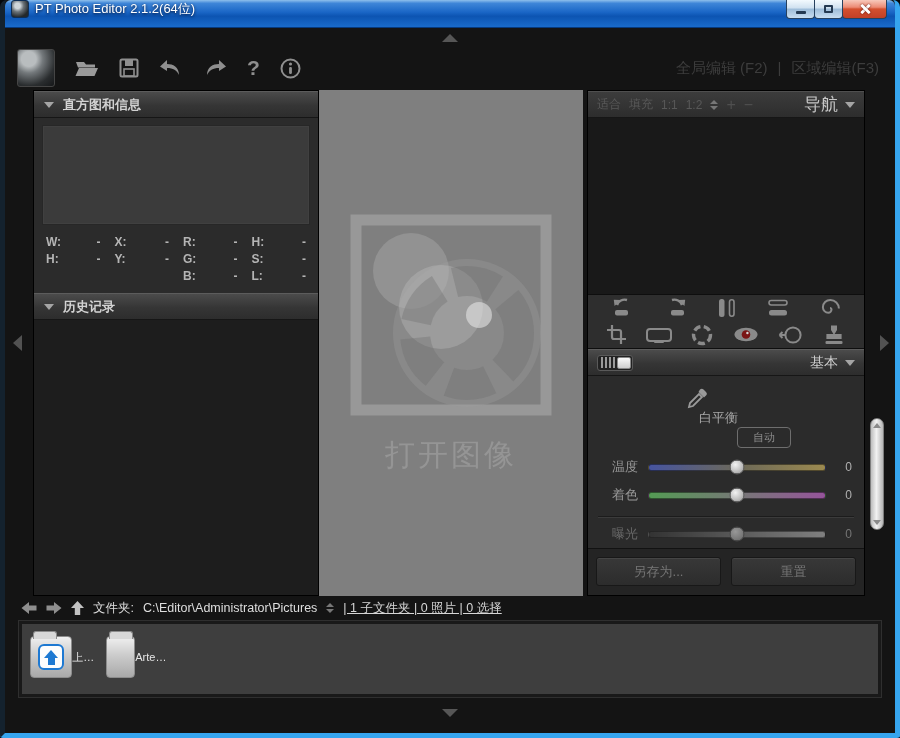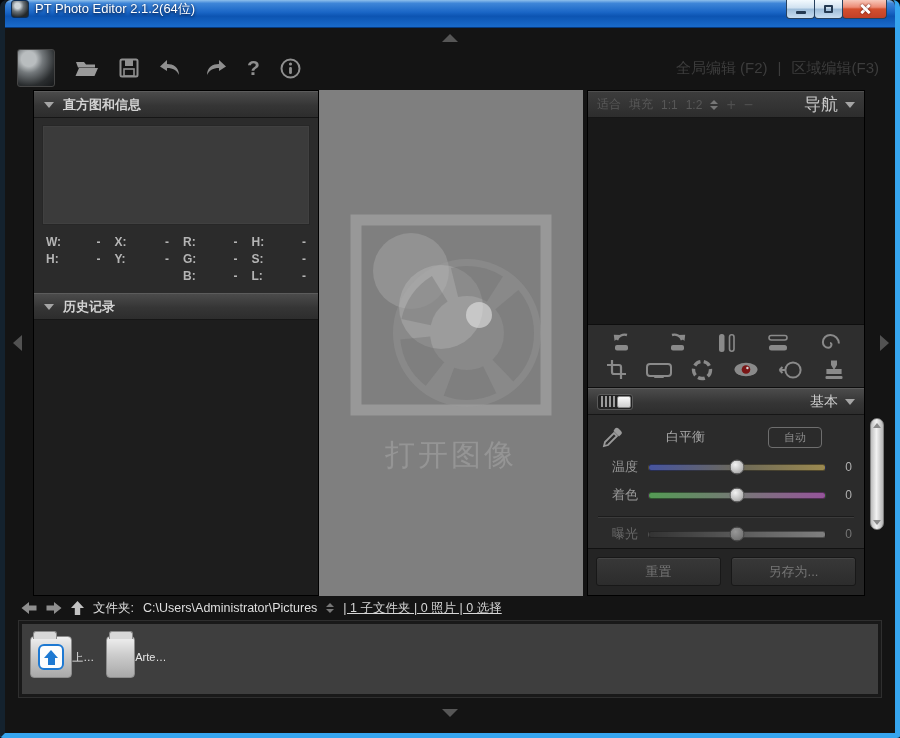--- a/index.html
+++ b/index.html
@@ -88,21 +88,21 @@
   .basic-header { height:27px; flex:0 0 27px; display:flex; align-items:center; padding:0 9px;
     background:linear-gradient(#4b4b4b,#353535 55%,#2d2d2d); border-bottom:1px solid #161616;
     border-top:1px solid #5c5c5c; }
   .basic-title { margin-left:auto; display:flex; align-items:center; gap:7px; color:#d2d2d2; font-size:14px; }
   .toggle { width:36px; height:16px; border:1px solid #5a5a5a; border-radius:3px; background:#222;
     display:flex; align-items:center; padding:1px; }
   .toggle .grip { width:15px; height:11px; margin-left:2px;
     background:repeating-linear-gradient(90deg,#9a9a9a 0 2px,#222 2px 4px); }
   .toggle .knob { width:14px; height:12px; margin-left:2px; border-radius:2px;
     background:linear-gradient(#fafafa,#cfcfcf); border:1px solid #888; }
-  .wb-row { display:flex; align-items:center; padding:11px 42px 5px 14px; }
+  .wb-row { display:flex; align-items:center; padding:11px 73px 5px 14px;flex-direction:column; }
   .wb-label { margin-left:44px; color:#a8a8a8; font-size:13px; }
   .auto-btn { margin-left:auto; padding:2px 15px; border:1px solid #6e6e6e; border-radius:4px;
     color:#8c8c8c; font-size:11px; background:transparent; }
   .slider-row { display:flex; align-items:center; gap:10px; padding:5px 12px; }
   .slider-row.dim { opacity:.55; }
   .s-label { width:38px; text-align:right; color:#999; font-size:13px; }
   .s-track { flex:1; height:7px; border-radius:4px; position:relative; border:1px solid rgba(0,0,0,.45); }
   .track-temp { background:linear-gradient(90deg,#46549f,#6e6a58 52%,#9c8a50); }
   .track-tint { background:linear-gradient(90deg,#549b54,#777 52%,#96549b); }
   .track-exp  { background:linear-gradient(90deg,#3a3a3a,#c6c6c6); }
@@ -432,22 +432,22 @@
 
           <div class="slider-row dim">
             <span class="s-label">曝光</span>
             <div class="s-track track-exp">
               <div class="s-thumb"></div>
             </div>
             <span class="s-value">0</span>
           </div>
 
           <div class="basic-footer">
+            <div class="panel-btn">另存为...</div>
             <div class="panel-btn">重置</div>
-            <div class="panel-btn">另存为...</div>
           </div>
         </div>
       </div>
 
       <div class="gutter-r">
         <div class="scrollbar">
           <div class="sb-tri-up"></div>
           <div class="sb-tri-dn"></div>
         </div>
         <div class="tri-right"></div>
@@ -458,21 +458,21 @@
       <svg width="16" height="12" viewBox="0 0 16 12">
         <path d="M8 0 L0.5 6 L8 12 L8 8.5 H15.5 V3.5 H8 Z" fill="#8f8f8f"></path>
       </svg>
       <svg width="16" height="12" viewBox="0 0 16 12">
         <path d="M8 0 L15.5 6 L8 12 L8 8.5 H0.5 V3.5 H8 Z" fill="#8f8f8f"></path>
       </svg>
       <svg width="13" height="14" viewBox="0 0 13 14">
         <path d="M6.5 0 L13 7 H9.2 V14 H3.8 V7 H0 Z" fill="#c2c2c2"></path>
       </svg>
       <span>文件夹:</span>
-      <span>C:\Users\Administrator\Pictures</span>
+      <span>C:\Editor\Administrator\Pictures</span>
       <span class="spinner">
           <i class="up"></i>
           <i class="dn"></i>
         </span>
       <span class="stats">| 1 子文件夹 | 0 照片 | 0 选择</span>
     </div>
 
     <div class="filmstrip">
       <div class="film-frame">
         <div class="film-strip">

